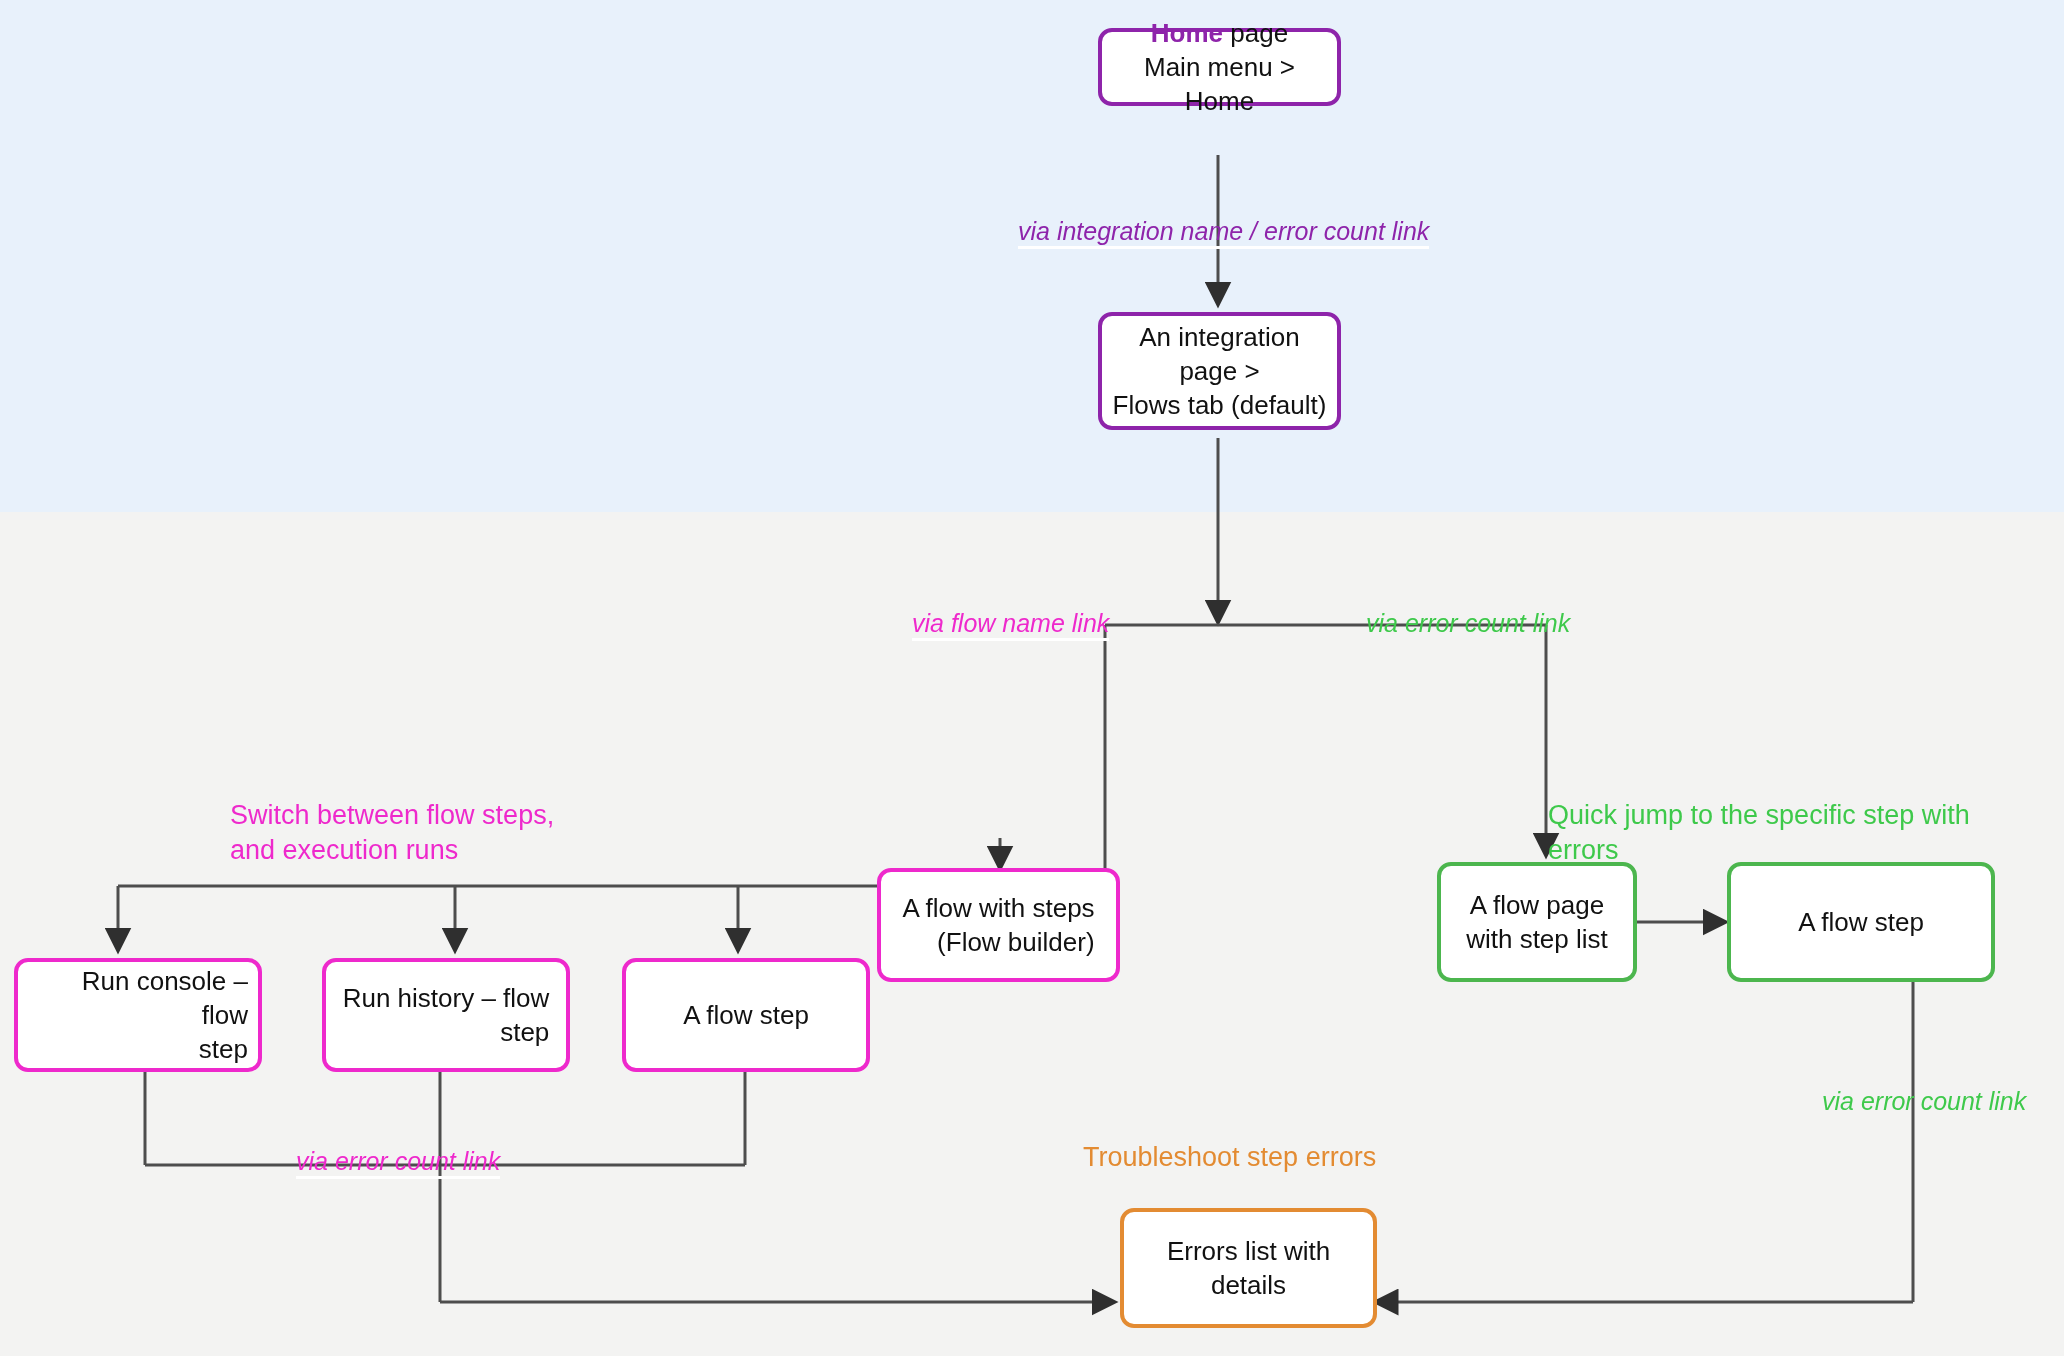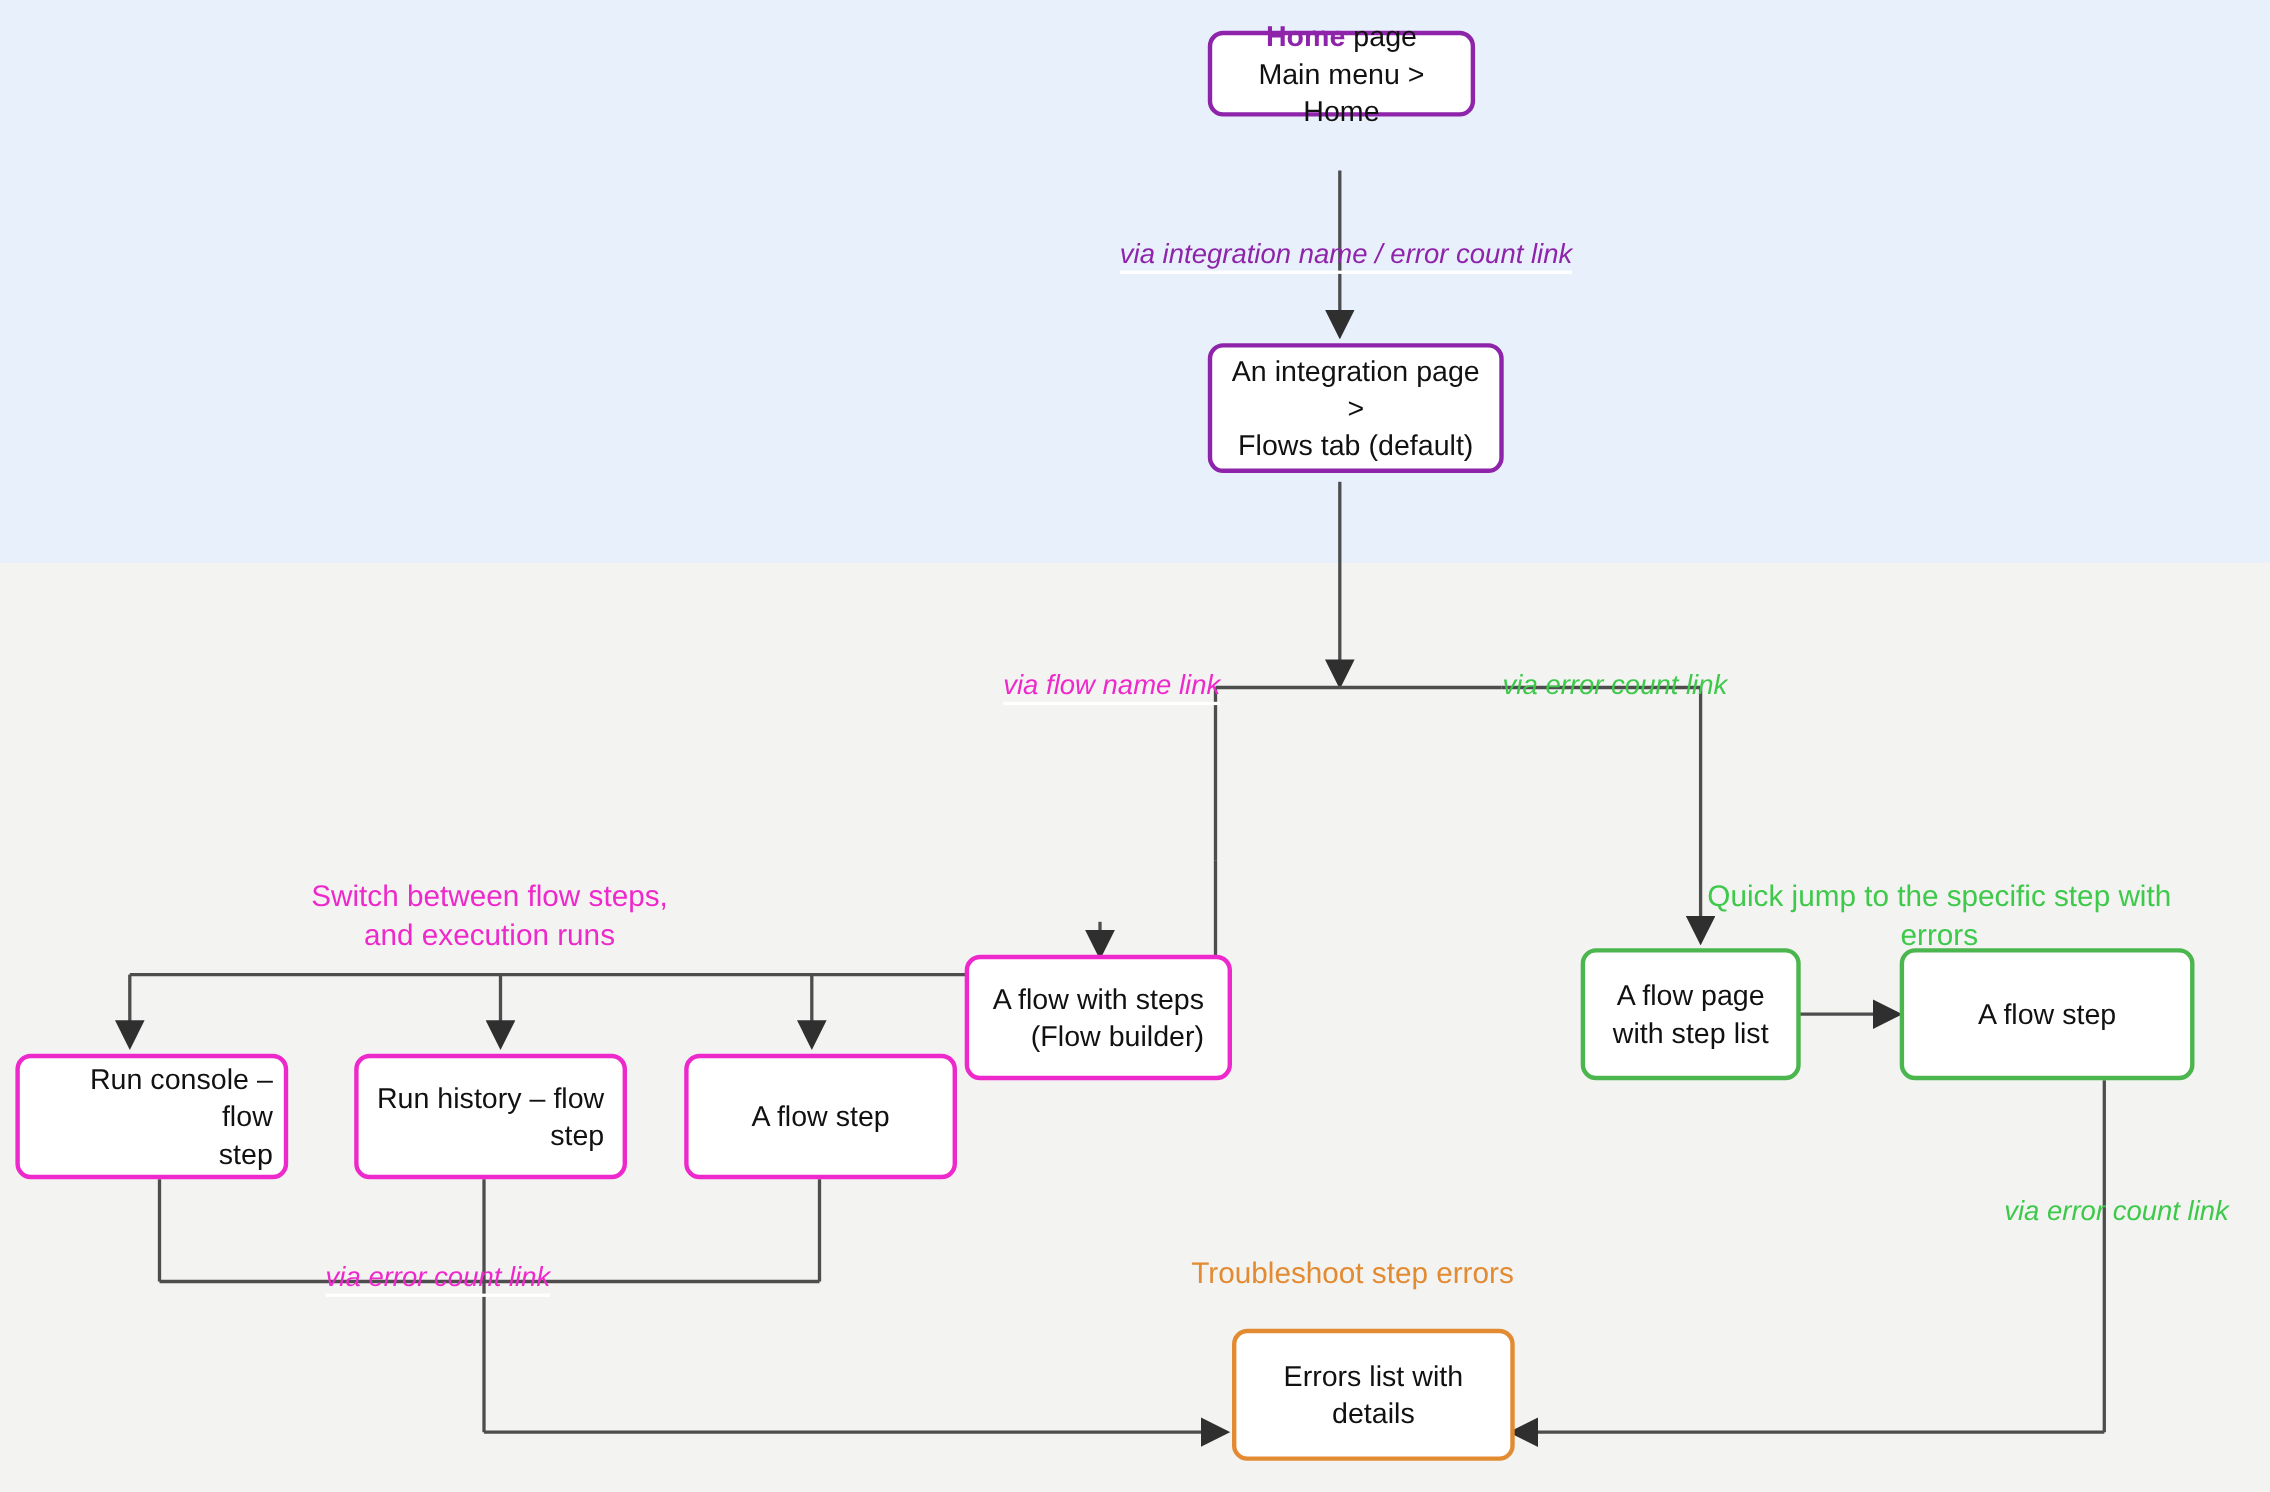--- a/index.html
+++ b/index.html
@@ -48,21 +48,21 @@
     line-height:1.2;
   }
   .elabel.underlined{border-bottom:3px solid #ffffff;}
   .lab-purple{color:#8e24aa;}
   .lab-pink{color:#ee29cc;}
   .lab-green{color:#3ec94b;}
 
   .glabel{
     position:absolute;
     font-size:27px;
-    text-align:center;
+    text-align:left;
     line-height:1.3;
     white-space:pre-line;
     font-style:normal;
   }
   .g-pink{color:#ee29cc;}
   .g-green{color:#3ec94b;}
   .g-orange{color:#e38b32;}
 </style>
 </head>
 <body>
@@ -115,21 +115,21 @@
     </g>
   </svg>
 
   <div class="node n-purple" style="left:1098px;top:28px;width:243px;height:78px;">
     <span class="txt">
       <span class="home-accent">Home</span><span> page</span><br>
       <span>Main menu  &gt; Home</span>
     </span>
   </div>
 
-  <div class="node n-purple" style="left:1098px;top:312px;width:269px;height:118px;">
+  <div class="node n-purple" style="left:1098px;top:312px;width:243px;height:118px;">
     <span class="txt">
       <span>An integration page &gt;</span><br>
       <span>Flows tab (default)</span>
     </span>
   </div>
 
   <div class="node n-pink" style="left:877px;top:868px;width:243px;height:114px;">
     <span class="txt">
       <span>A flow with steps</span><br>
       <span>(Flow builder)</span>

